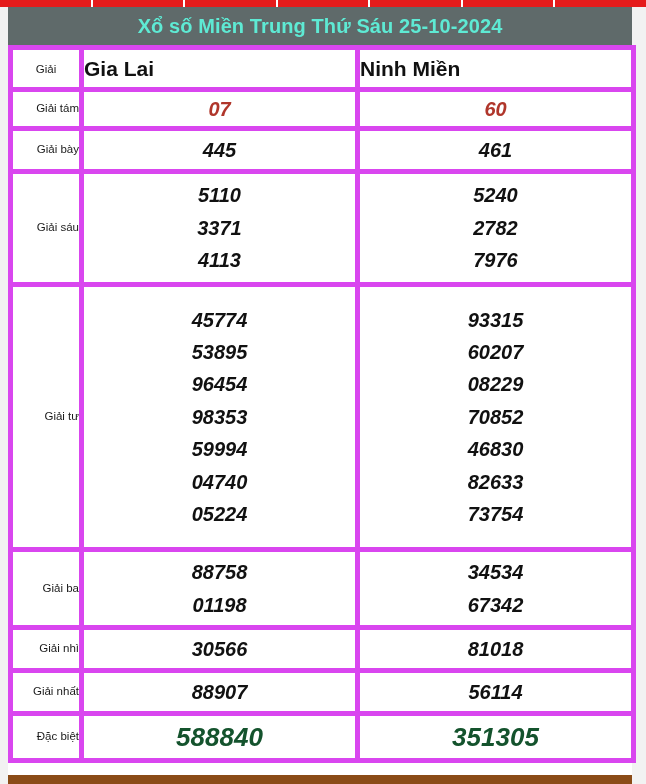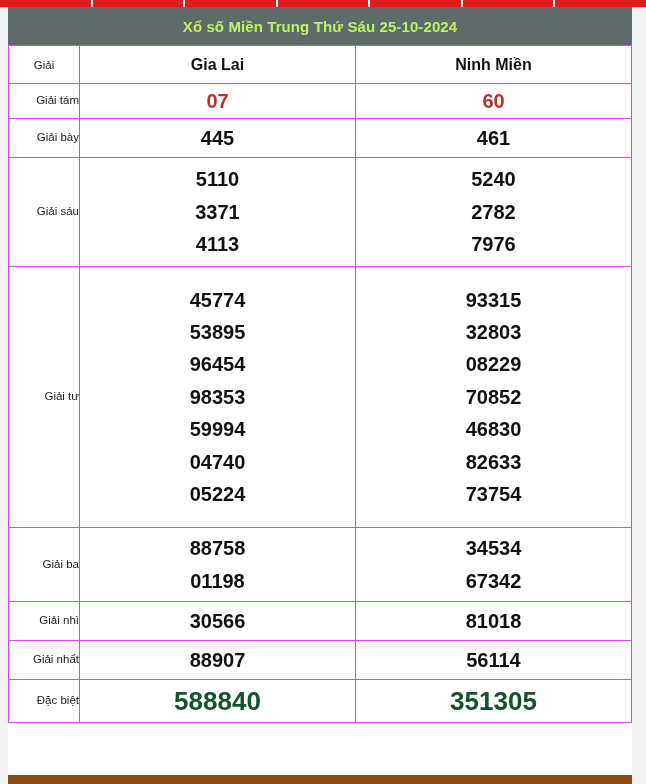--- a/index.html
+++ b/index.html
@@ -56,74 +56,75 @@
 
   
   #title-bar {
     background: #5f6a6a;
     height: 38px;
     display: flex;
     align-items: center;
     justify-content: center;
   }
   #title-bar .title-text {
-    color: #bef264;
-    font-size: 15px;
+    color: #5eead4;
+    font-size: 20px;
     font-weight: bold;
     letter-spacing: 0.1px;
     text-align: center;
     line-height: 1;
   }
 
   
   table.results {
     width: 624px;
     border-collapse: collapse;
     table-layout: fixed;
   }
   table.results col.c-label { width: 71px; }
   table.results col.c-prov  { width: 276px; }
 
   table.results th,
   table.results td {
-    border: 1px solid #d946ef;
+    border: 5px solid #d946ef;
     padding: 0;
     vertical-align: middle;
   }
 
   
   tr.header-row td.label-cell {
     font-size: 11.5px;
     color: #1a1a1a;
     text-align: center;
     height: 37px;
   }
   tr.header-row td.prov-head {
-    text-align: center;
-    font-size: 16px;
+    text-align: left;
+    font-size: 21px;
     font-weight: bold;
     color: #111111;
     height: 37px;
   }
 
   
   td.prize-label {
     font-size: 11.5px;
     color: #1a1a1a;
     text-align: right;
     line-height: 1.2;
   }
 
   
   td.prize-values {
     text-align: center;
     font-size: 20px;
     font-weight: bold;
     color: #111111;
     padding: 4px 0;
+    font-style: italic;
   }
   td.prize-values .num {
     display: block;
     line-height: 1.62;
     white-space: nowrap;
   }
 
   
   td.prize-values.accent .num { color: #b0362b; }
   td.prize-values.special .num {
@@ -221,21 +222,21 @@
               <span class="num">45774</span>
               <span class="num">53895</span>
               <span class="num">96454</span>
               <span class="num">98353</span>
               <span class="num">59994</span>
               <span class="num">04740</span>
               <span class="num">05224</span>
             </td>
             <td class="prize-values">
               <span class="num">93315</span>
-              <span class="num">32803</span>
+              <span class="num">60207</span>
               <span class="num">08229</span>
               <span class="num">70852</span>
               <span class="num">46830</span>
               <span class="num">82633</span>
               <span class="num">73754</span>
             </td>
           </tr>
           <tr class="r-three">
             <td class="prize-label">Giải ba</td>
             <td class="prize-values">

